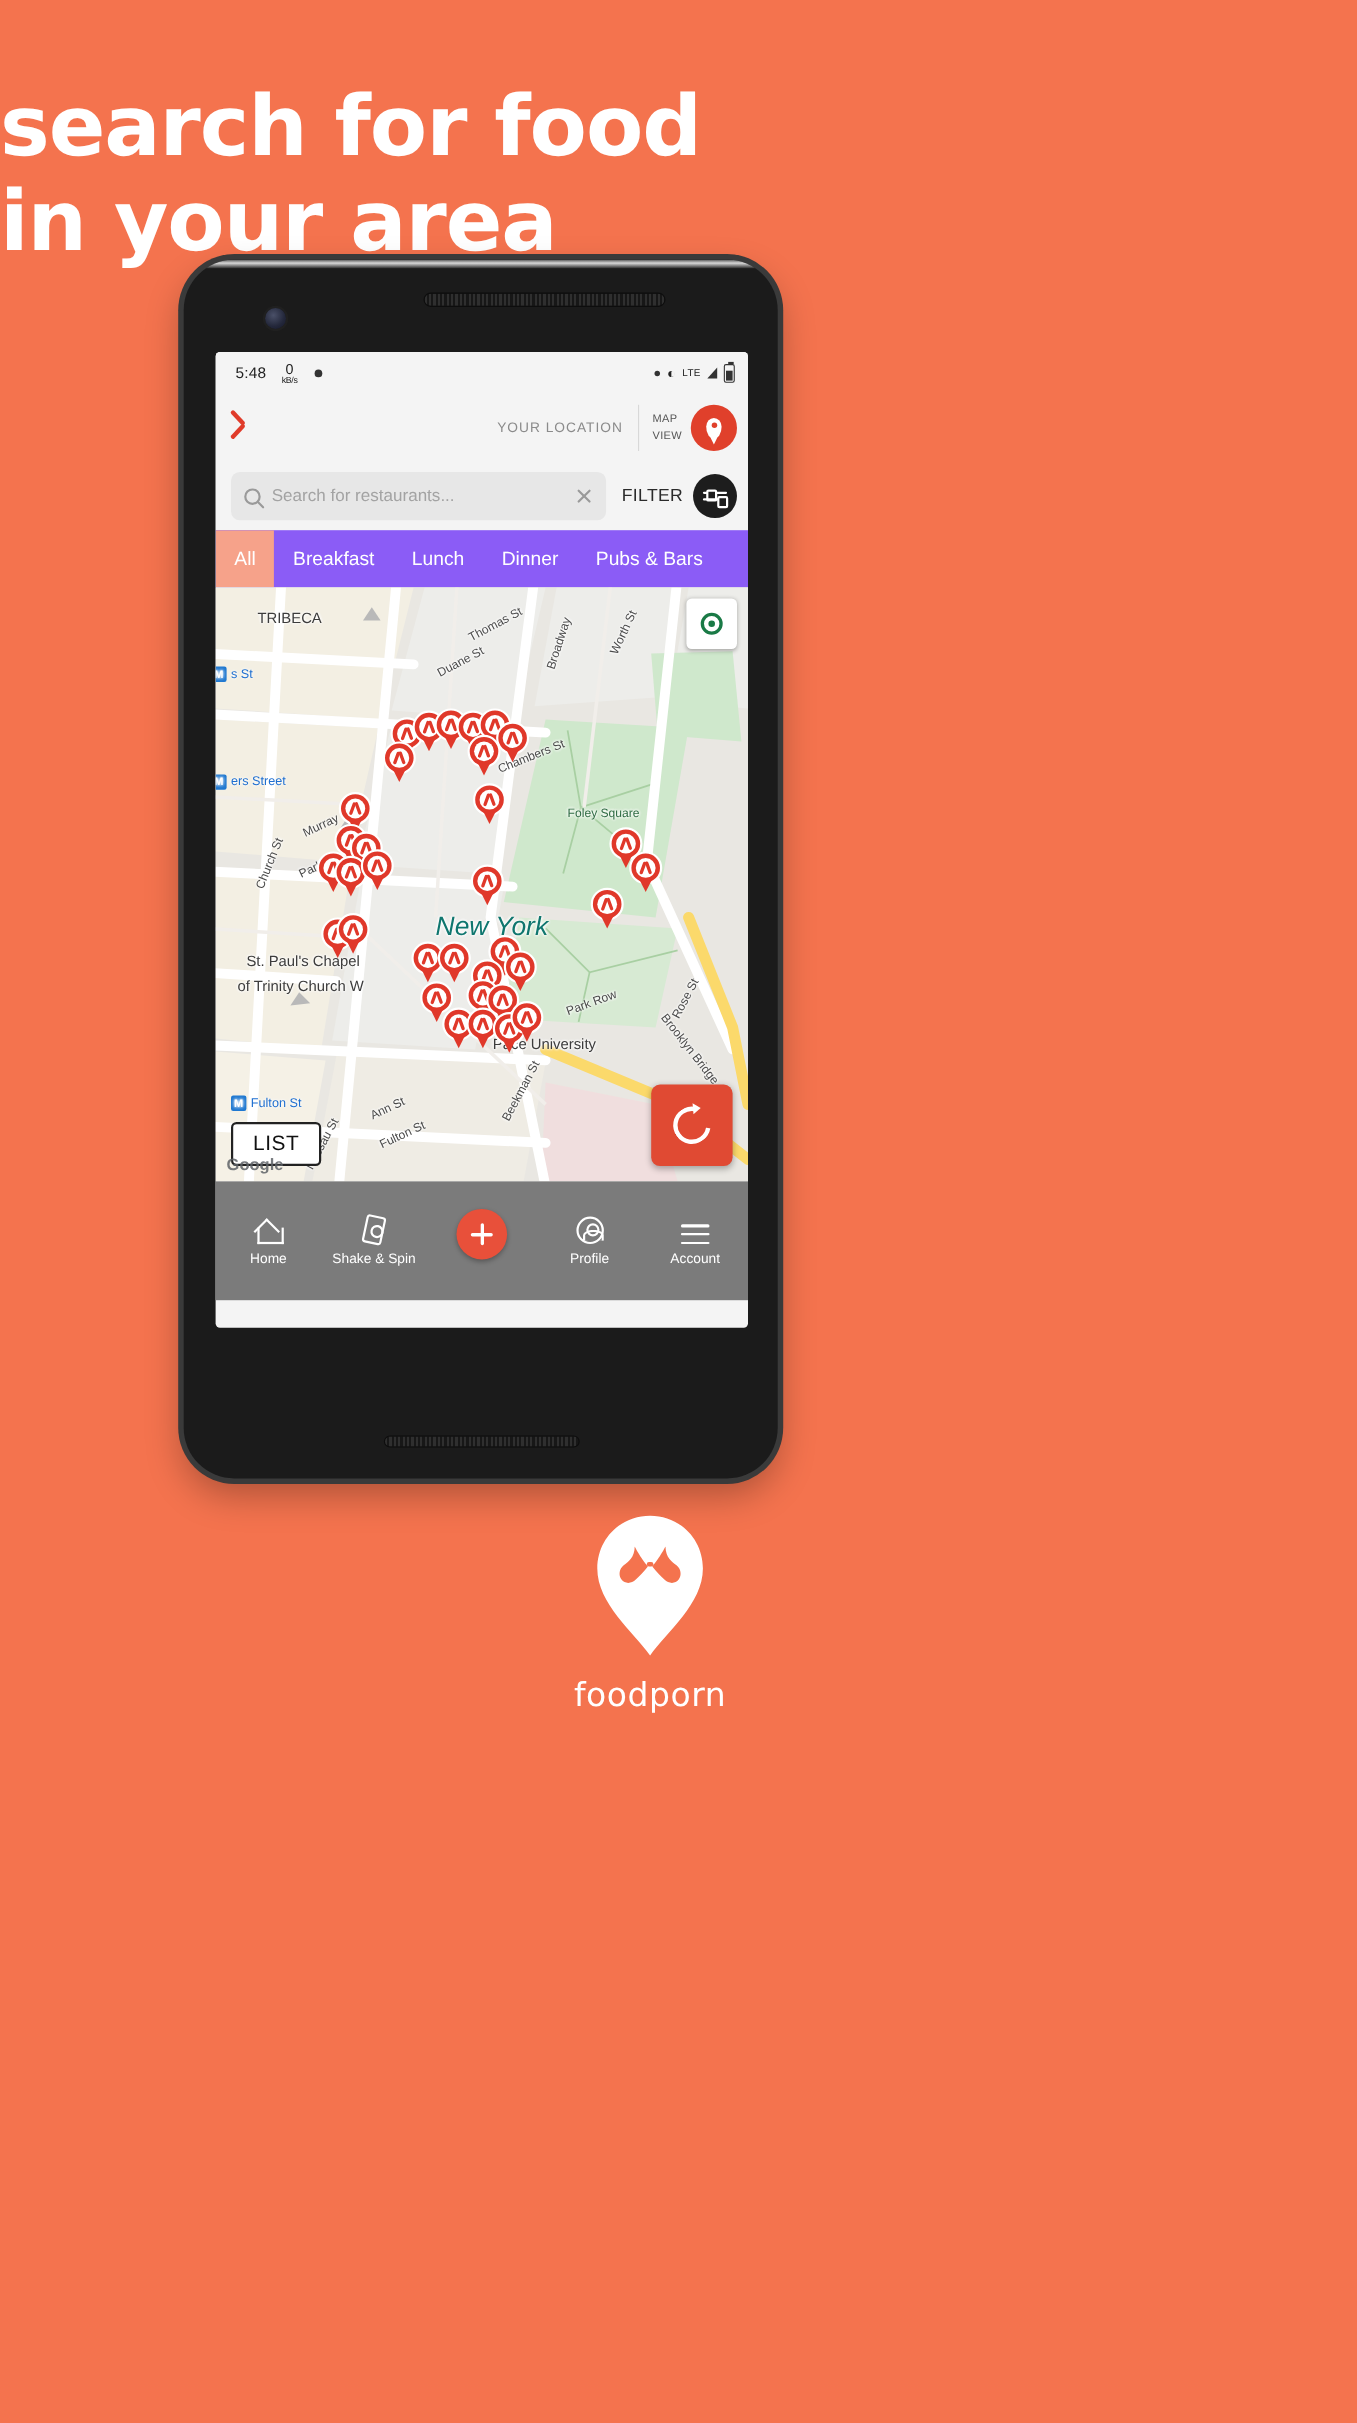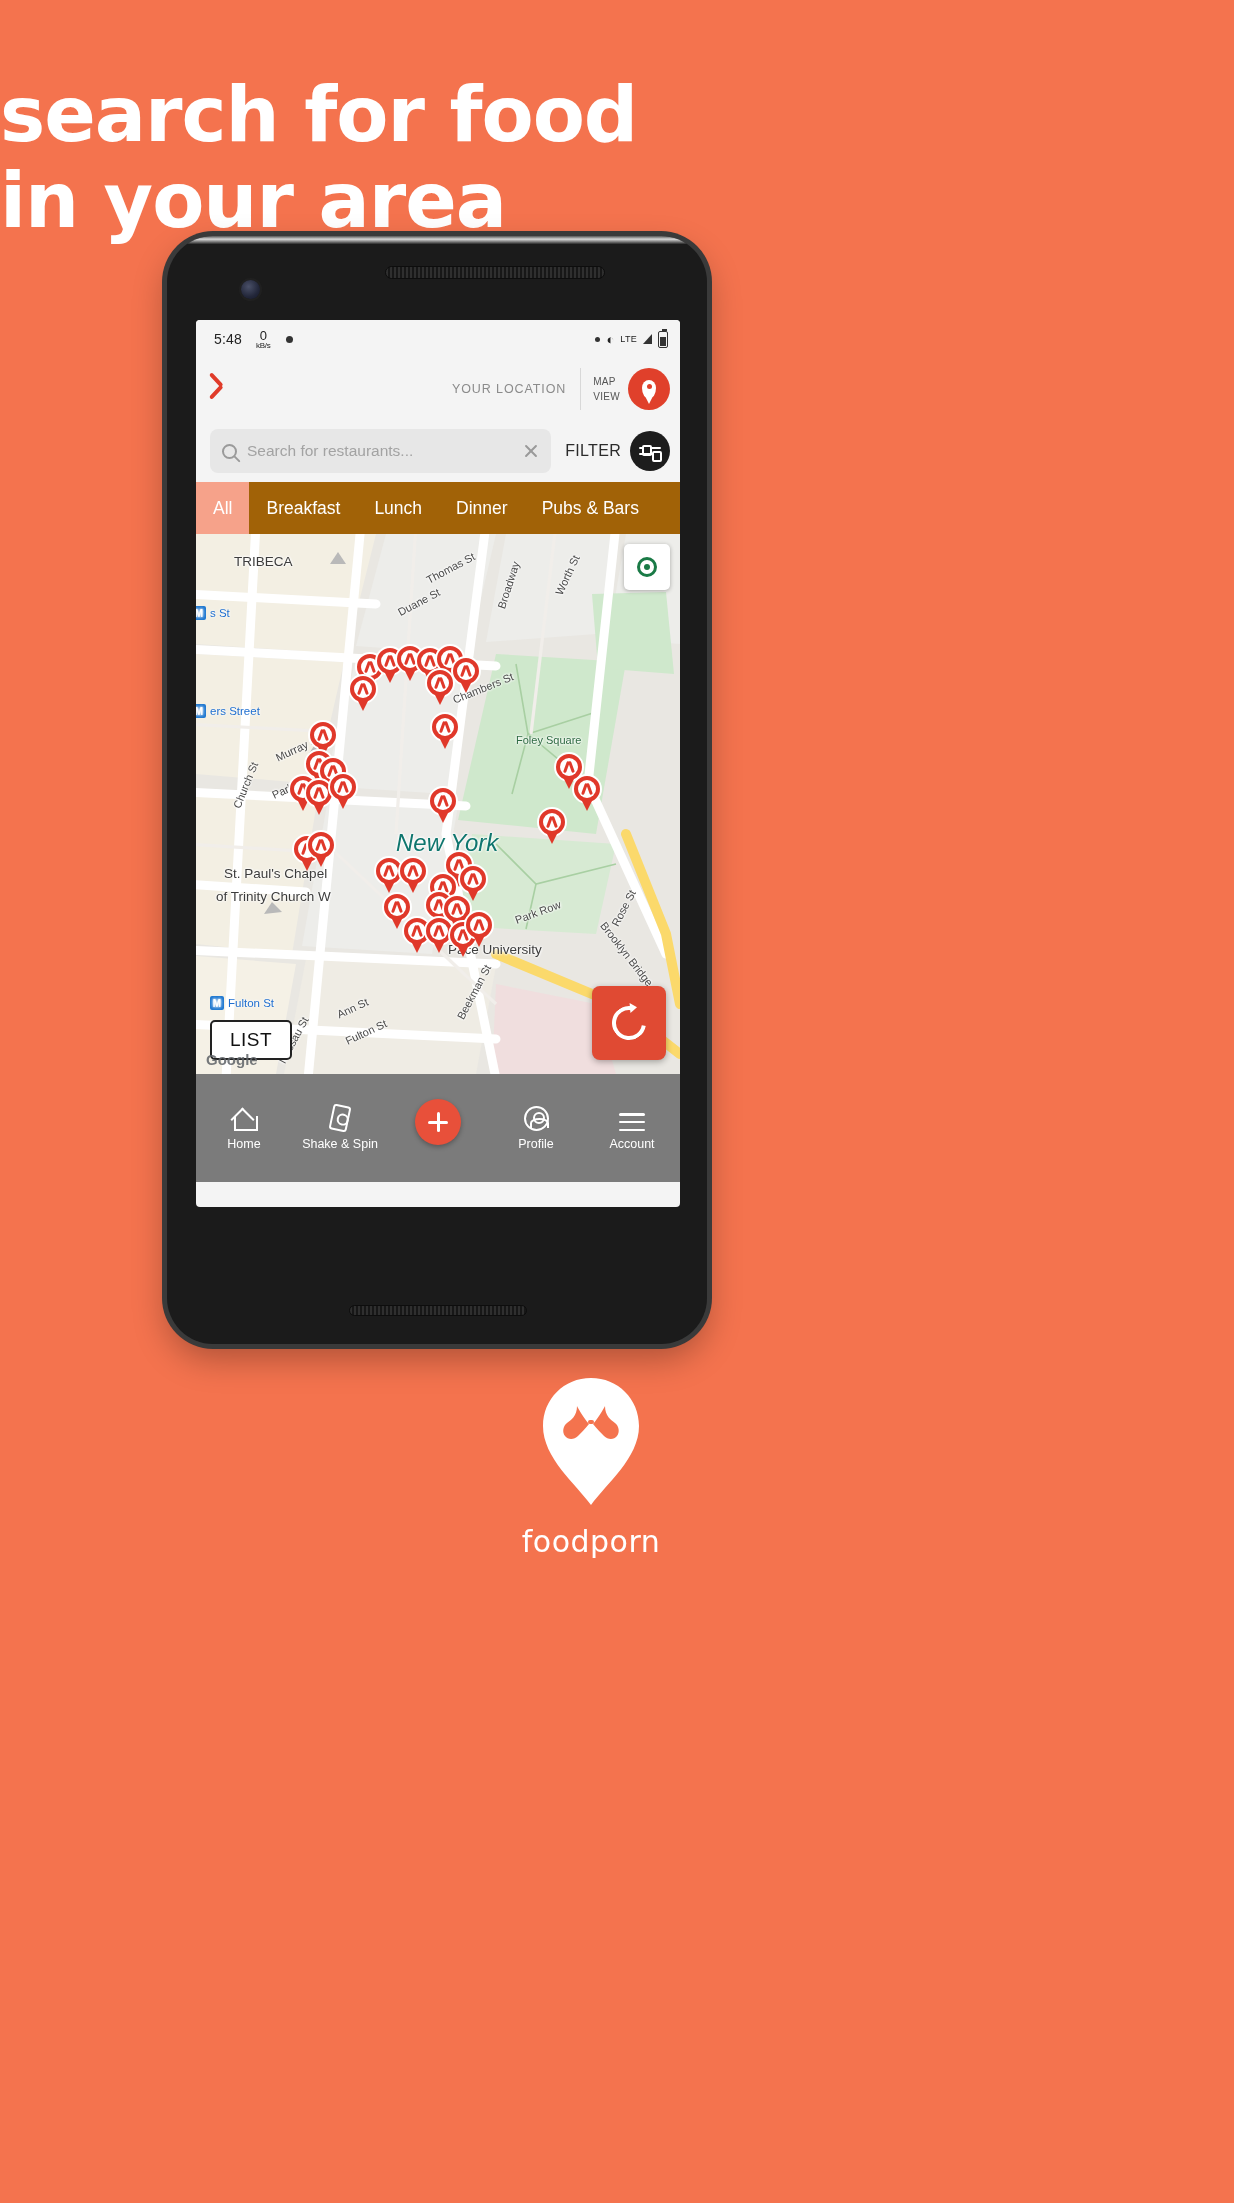--- a/index.html
+++ b/index.html
@@ -142,21 +142,21 @@
   .filter-wrap{ display:flex; align-items:center; gap:9px; padding: 0 10px 0 14px; }
   .filter-txt{ font-size:16px; color:#2b2b2b; letter-spacing:.3px; }
   .filter-ic{ width:40px;height:40px;border-radius:50%;background:#1d1d1d;display:flex;flex-direction:column;
     align-items:center;justify-content:center;gap:4px; }
   .filter-ic .ln{ width:22px;height:2px;background:#fff;position:relative;border-radius:1px;}
   .filter-ic .ln:after{content:"";position:absolute;top:-2.5px;width:6px;height:7px;background:#1d1d1d;border:2px solid #fff;border-radius:2px;}
   .filter-ic .ln.a:after{left:3px;} .filter-ic .ln.b:after{left:13px;}
 
   
   .cats {
-    height: 52px; background: #a16207; display: flex; align-items: stretch;
+    height: 52px; background: #8b5cf6; display: flex; align-items: stretch;
     overflow: hidden;
   }
   .cat {
     display:flex; align-items:center; padding: 0 17px; color:#fff;
     font-size: 17.5px; white-space: nowrap; cursor:pointer;
   }
   .cat.active { background: #F6A28A; }
 
   
   .map { position: relative; height: 540px; background: #e8e6e1; overflow: hidden; }

